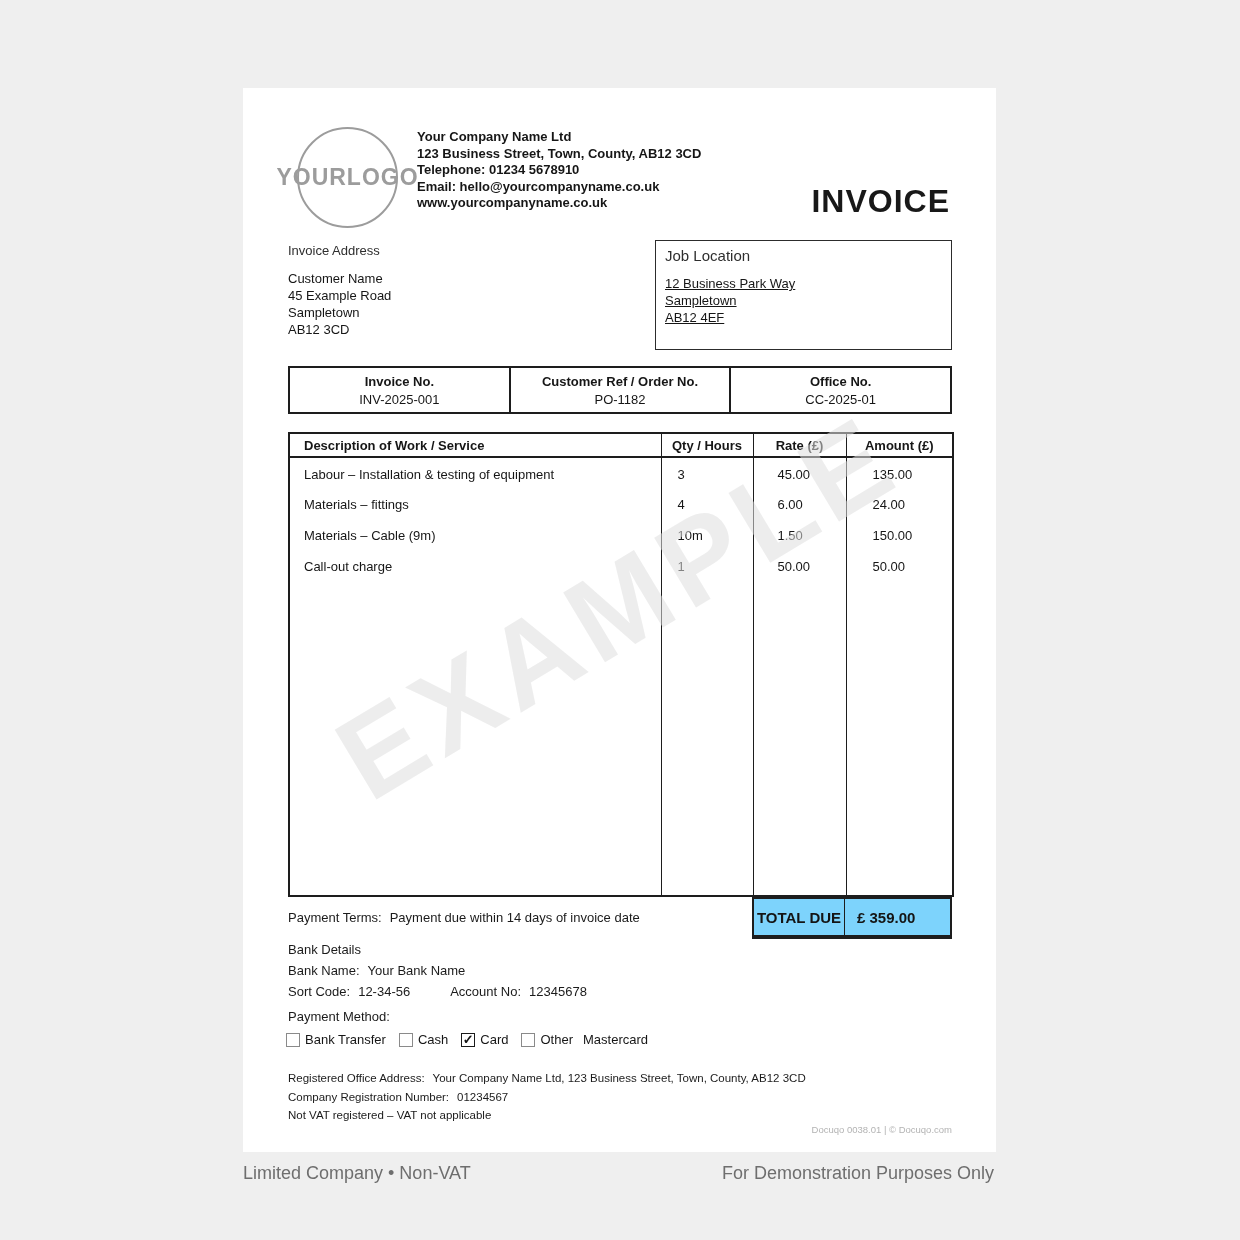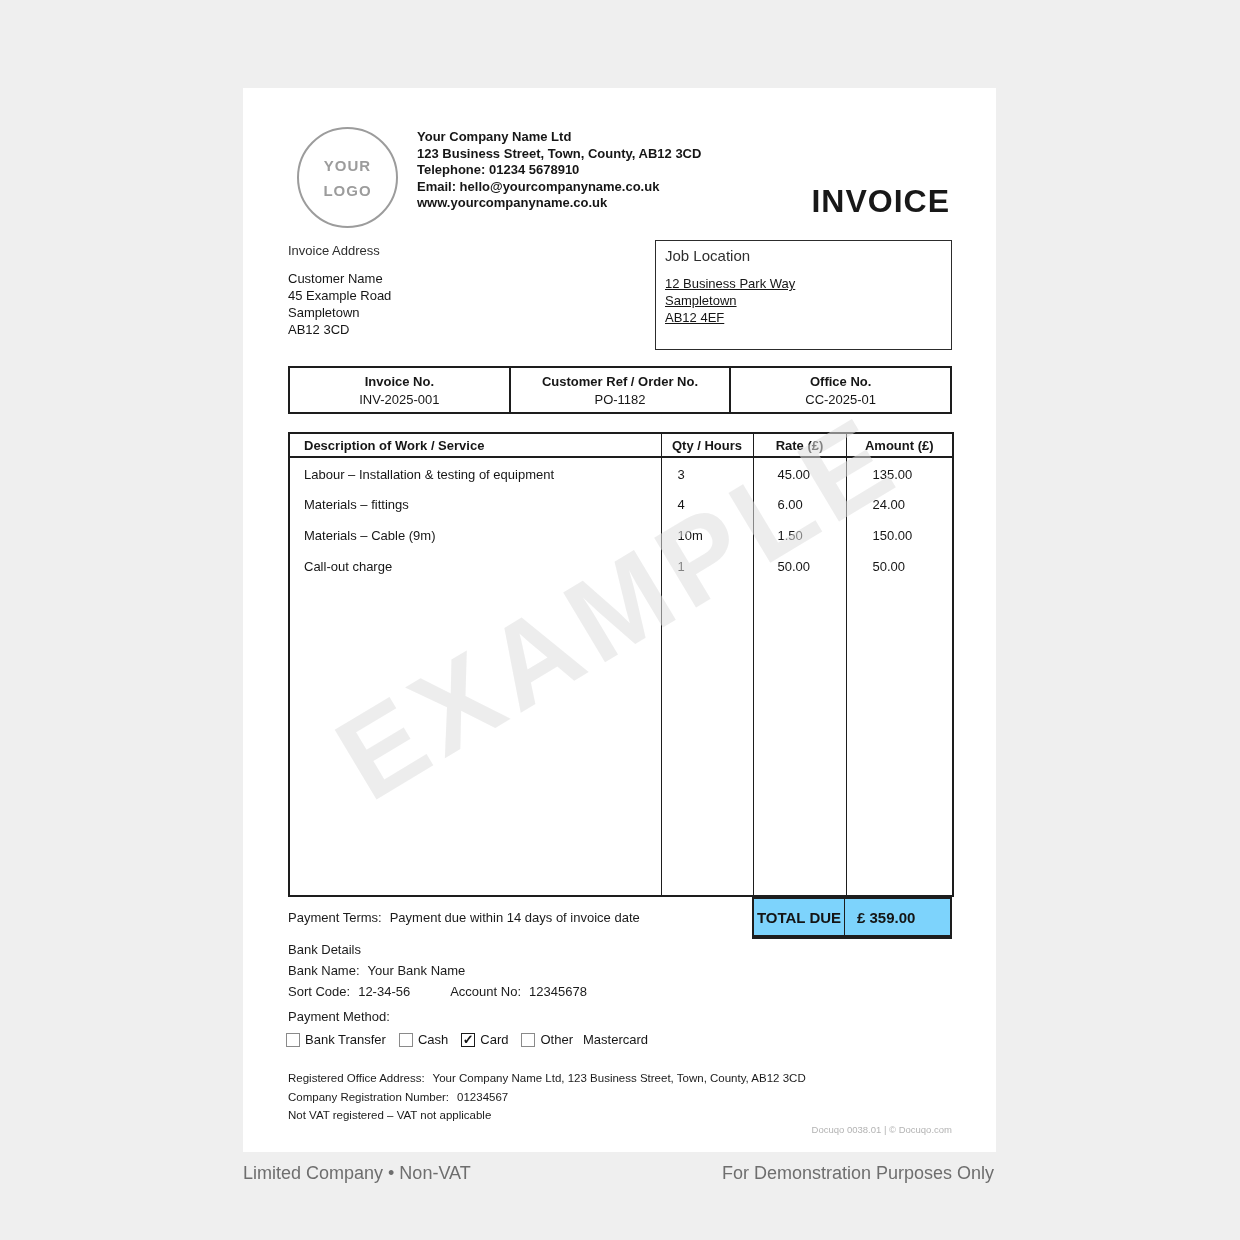--- a/index.html
+++ b/index.html
@@ -15,22 +15,22 @@
     position:absolute; left:243px; top:88px;
     width:753px; height:1064px;
     background:#ffffff;
   }
 
   
   .logo {
     position:absolute; left:54px; top:39px;
     width:101px; height:101px;
     border:2.5px solid #9c9c9c; border-radius:50%;
-    display:flex; flex-direction:column; align-items:center; justify-content:center;
-    color:#9c9c9c; font-weight:700; font-size:15px; line-height:25px; letter-spacing:1px;
+    display:flex; flex-direction:row; align-items:center; justify-content:center;
+    color:#9c9c9c; font-weight:700; font-size:23px; line-height:25px; letter-spacing:1px;
   }
   .company-info {
     position:absolute; left:174px; top:41px;
     font-size:13px; line-height:16.5px; font-weight:600; color:#161616;
   }
   .invoice-title {
     position:absolute; right:46px; top:95px;
     font-size:32px; font-weight:700; letter-spacing:1px; color:#181818;
   }
 

